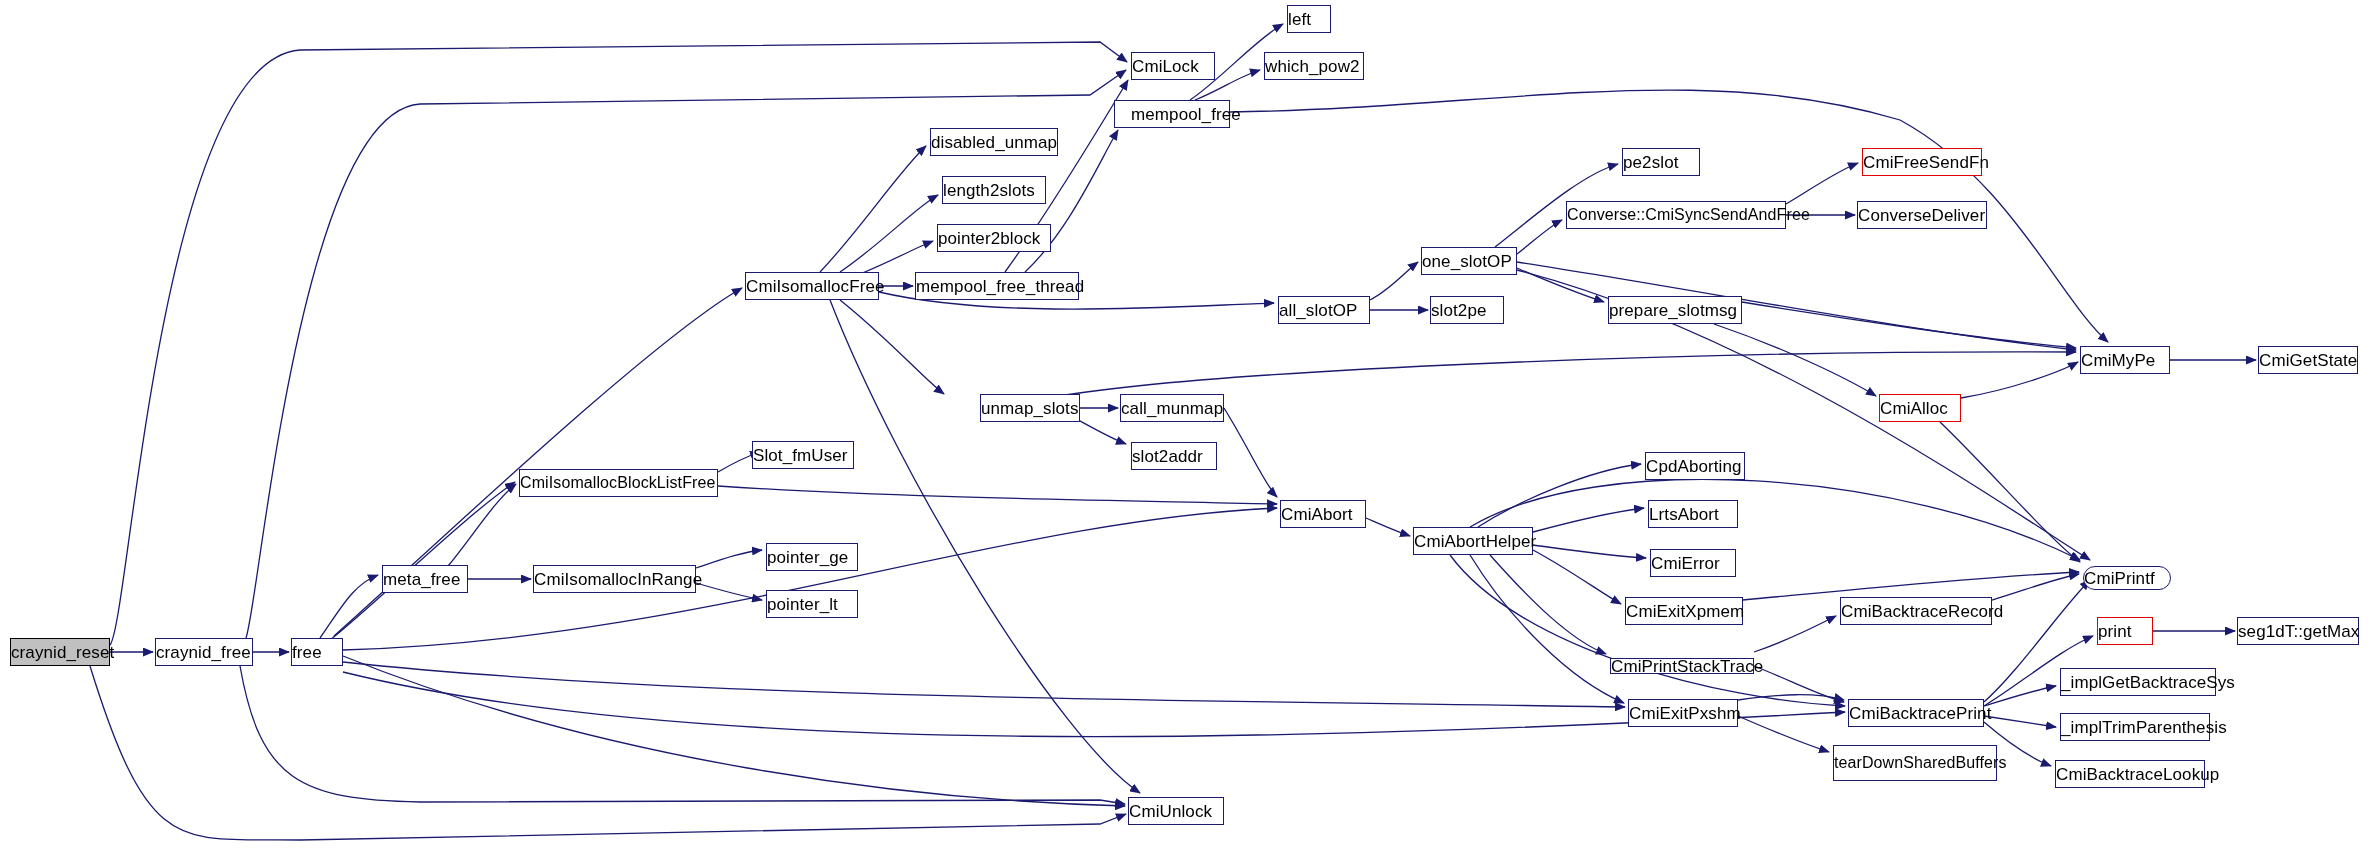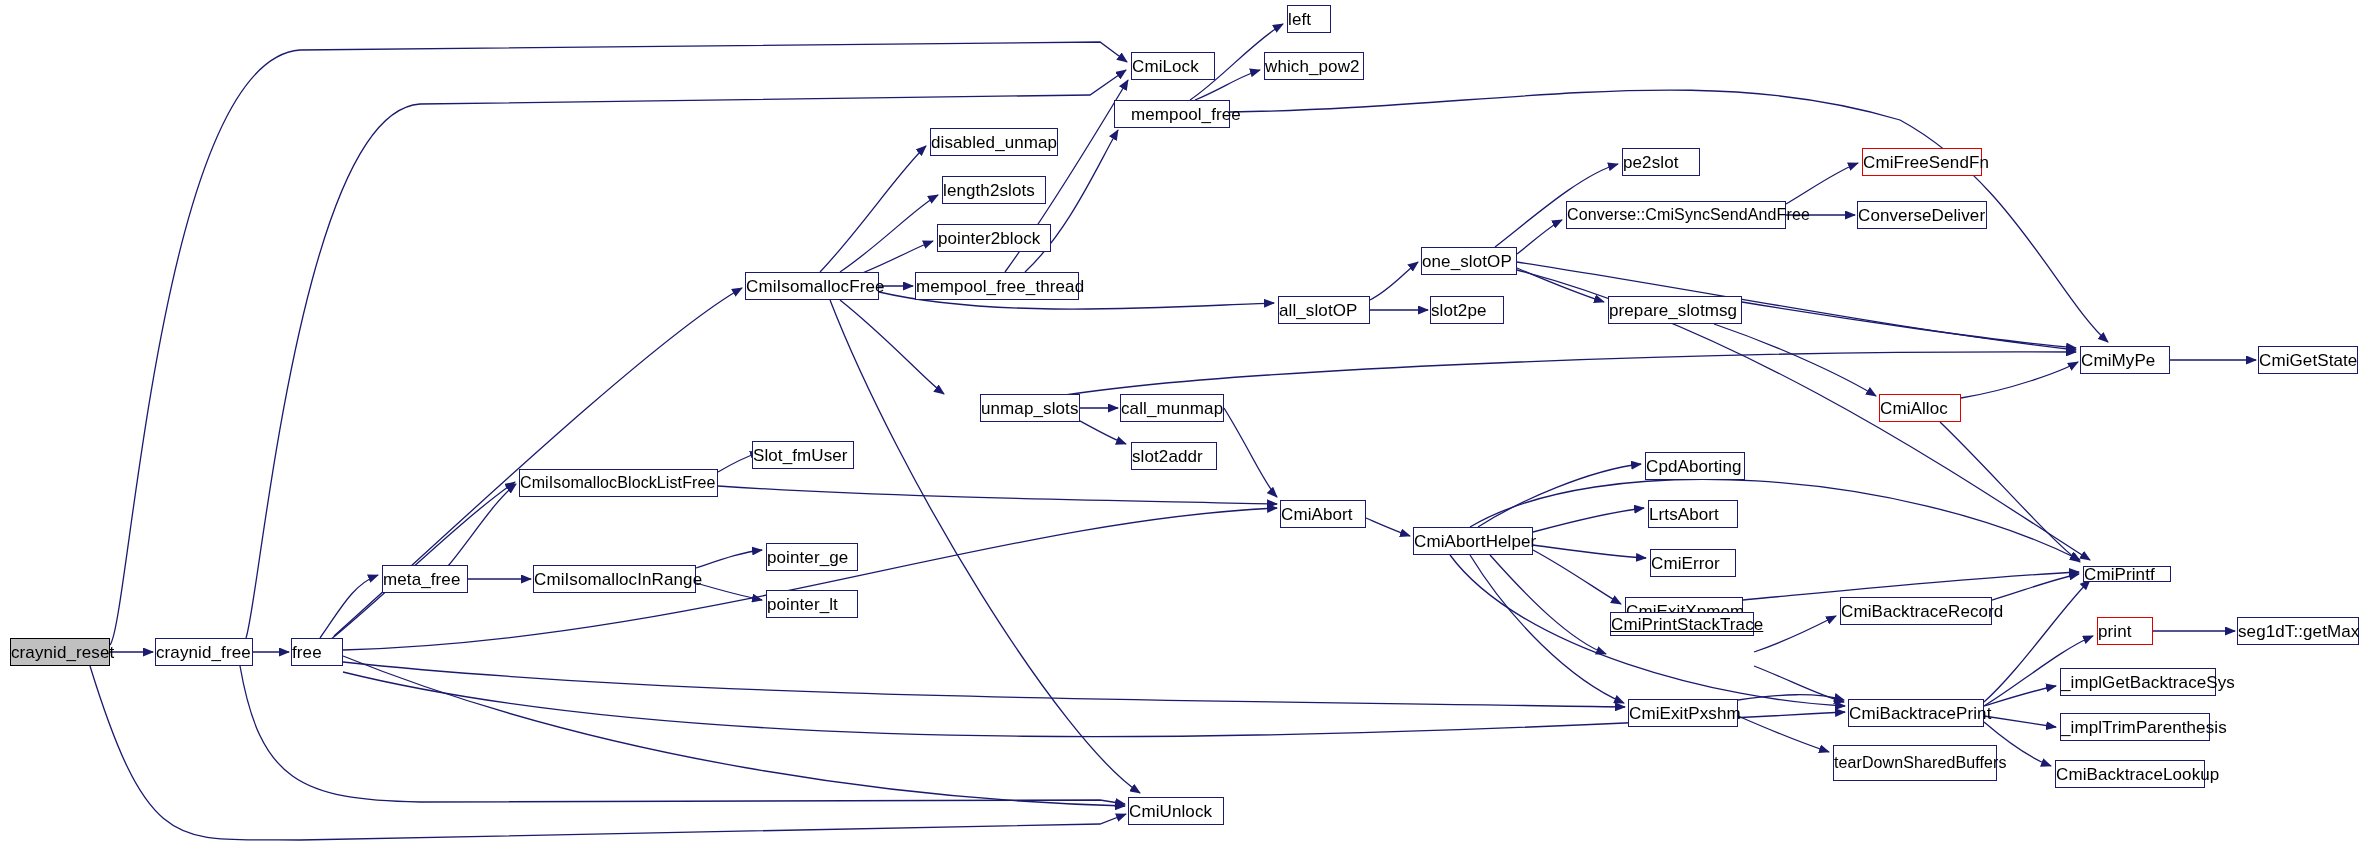--- a/index.html
+++ b/index.html
@@ -204,36 +204,36 @@
       </div>
       <div class="node" style="left: 1648px; top: 500px; width: 90px; height: 28px;">
         <span>LrtsAbort</span>
       </div>
       <div class="node" style="left: 1650px; top: 549px; width: 86px; height: 28px;">
         <span>CmiError</span>
       </div>
       <div class="node" style="left: 1625px; top: 597px; width: 118px; height: 28px;">
         <span>CmiExitXpmem</span>
       </div>
-      <div class="node" style="left: 1610px; top: 612px; width: 144px; height: 24px; text-decoration: underline;">
+      <div class="node" style="left: 1610px; top: 658px; width: 144px; height: 16px;">
         <span>CmiPrintStackTrace</span>
       </div>
       <div class="node" style="left: 1628px; top: 699px; width: 110px; height: 28px;">
         <span>CmiExitPxshm</span>
       </div>
       <div class="node" style="left: 1840px; top: 597px; width: 152px; height: 28px;">
         <span>CmiBacktraceRecord</span>
       </div>
       <div class="node" style="left: 1848px; top: 699px; width: 136px; height: 28px;">
         <span>CmiBacktracePrint</span>
       </div>
       <div class="node" style="left: 1833px; top: 745px; width: 164px; height: 36px; font-size: 16px;">
         <span>tearDownSharedBuffers</span>
       </div>
-      <div class="node" style="left: 2083px; top: 566px; width: 88px; height: 16px;">
+      <div class="node" style="left: 2083px; top: 566px; width: 88px; height: 24px; border-radius: 12px;">
         <span>CmiPrintf</span>
       </div>
       <div class="node red" style="left: 2097px; top: 617px; width: 56px; height: 28px;">
         <span>print</span>
       </div>
       <div class="node" style="left: 2237px; top: 617px; width: 122px; height: 28px;">
         <span>seg1dT::getMax</span>
       </div>
       <div class="node" style="left: 2060px; top: 668px; width: 156px; height: 28px;">
         <span>_implGetBacktraceSys</span>

